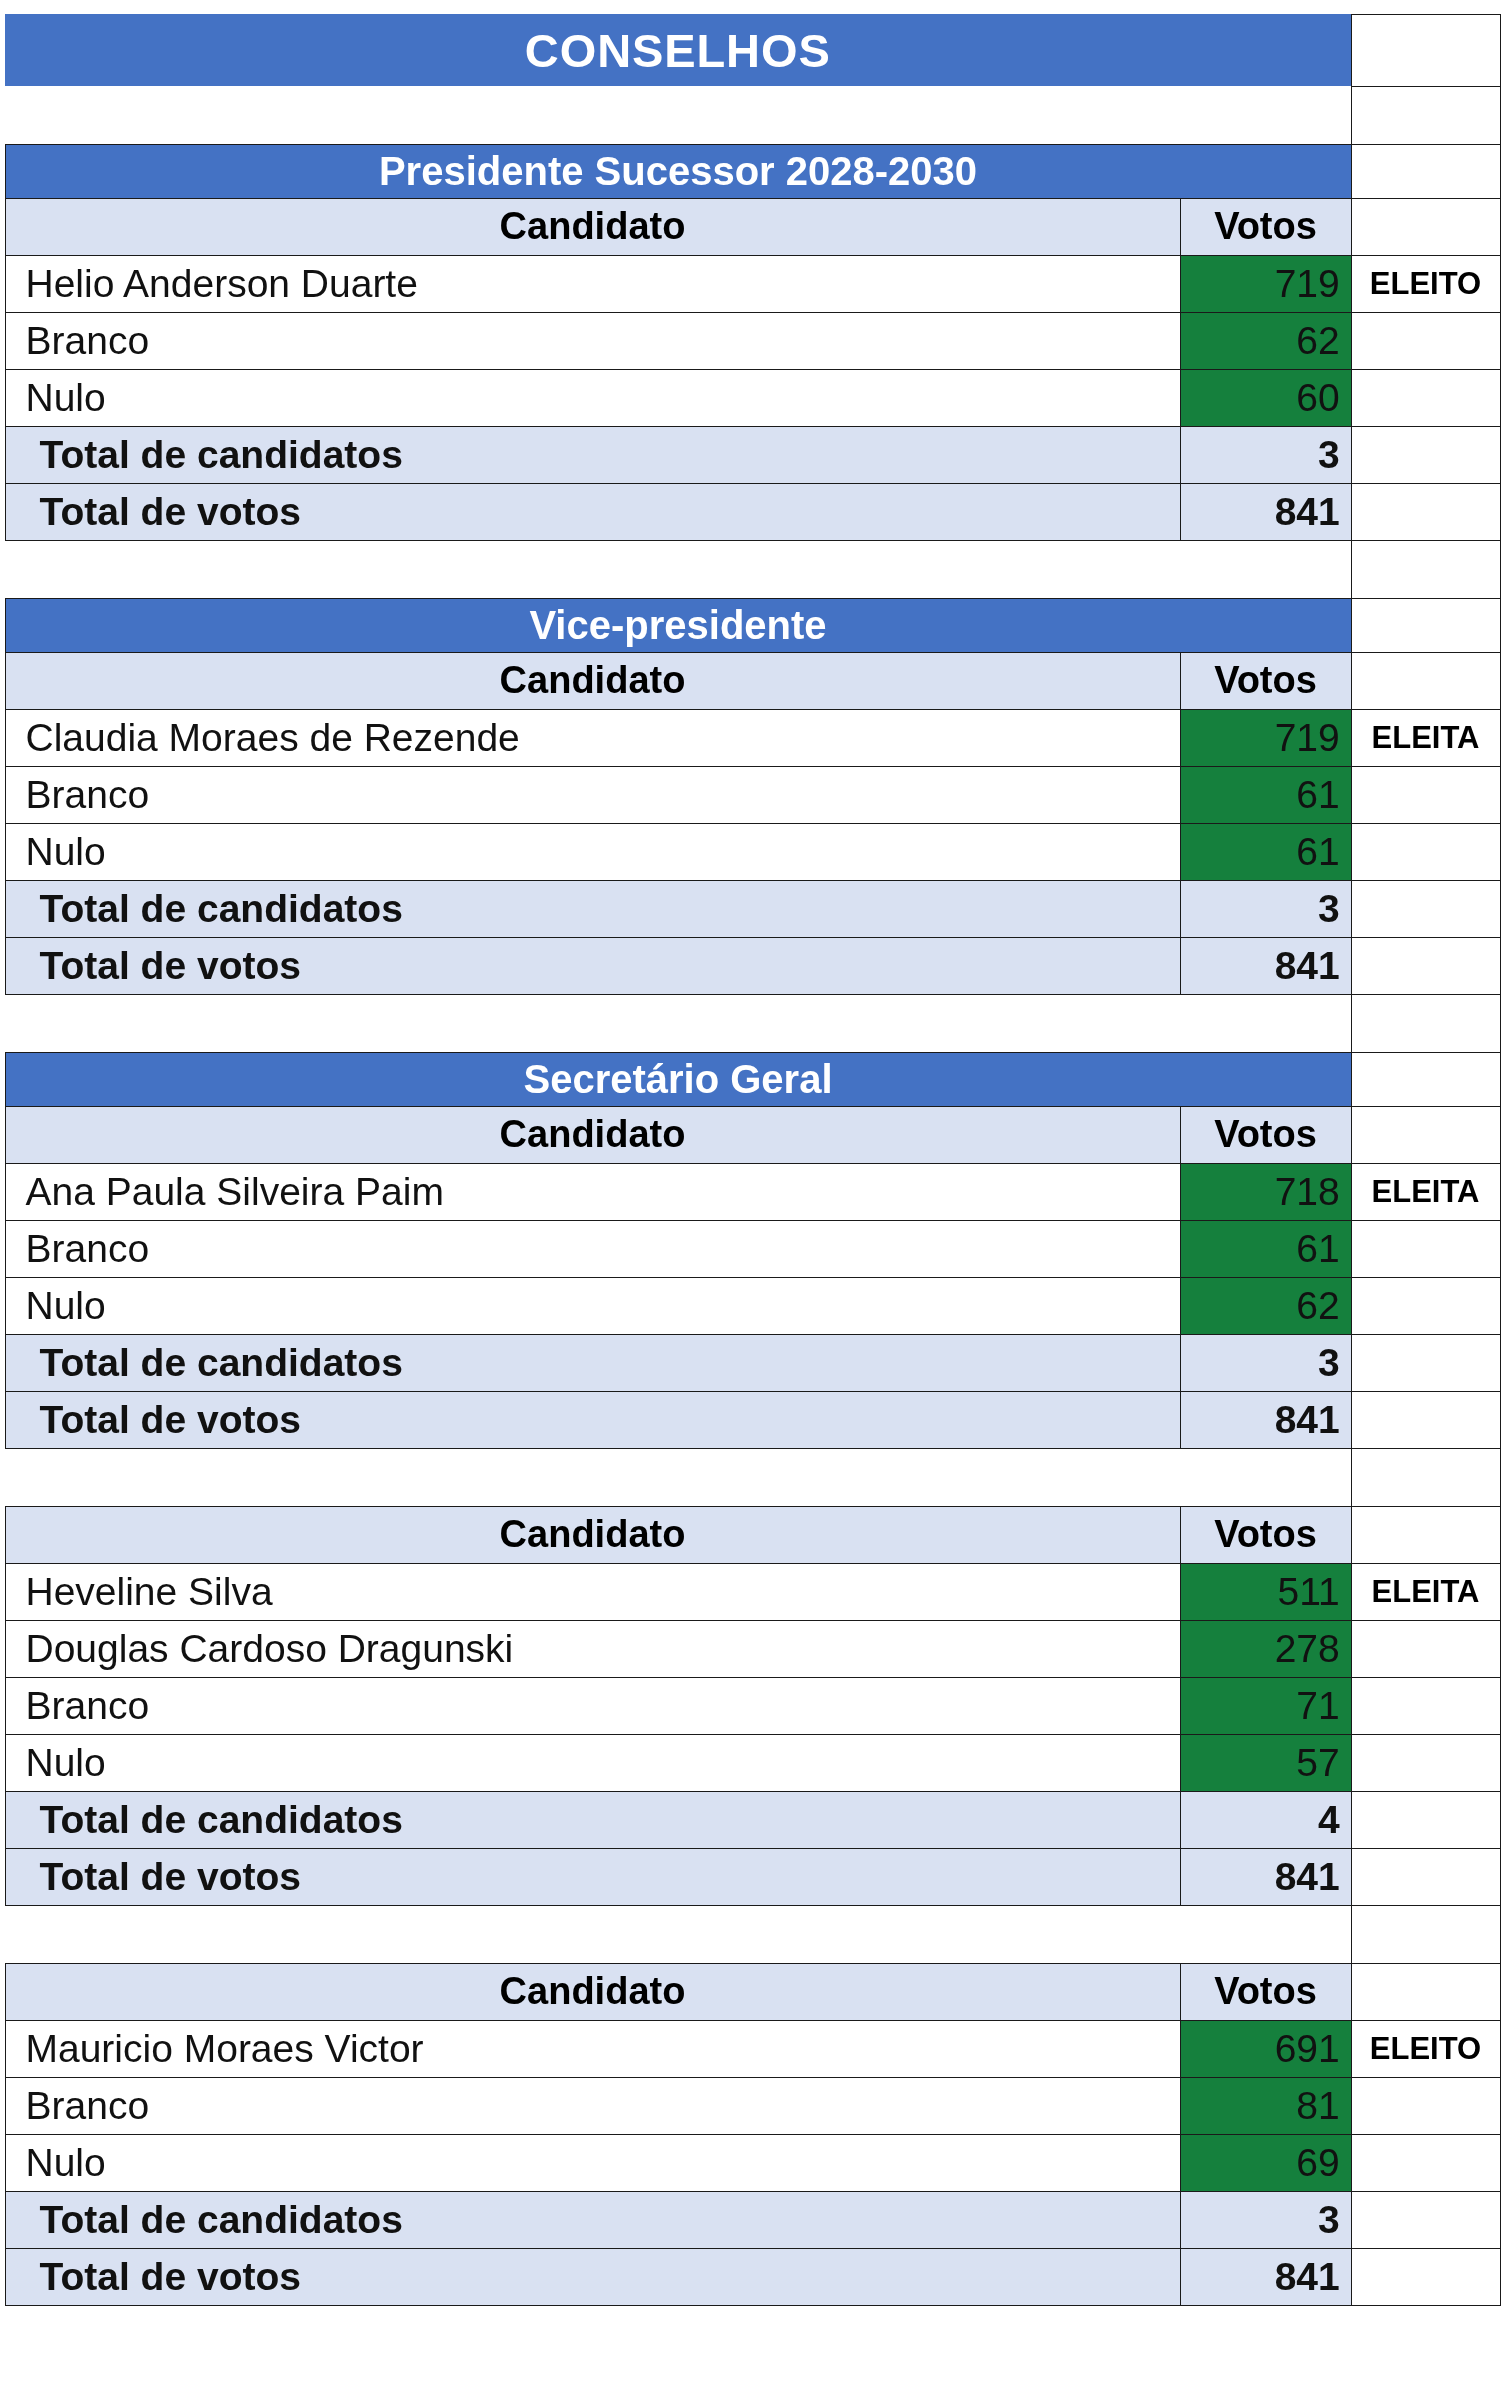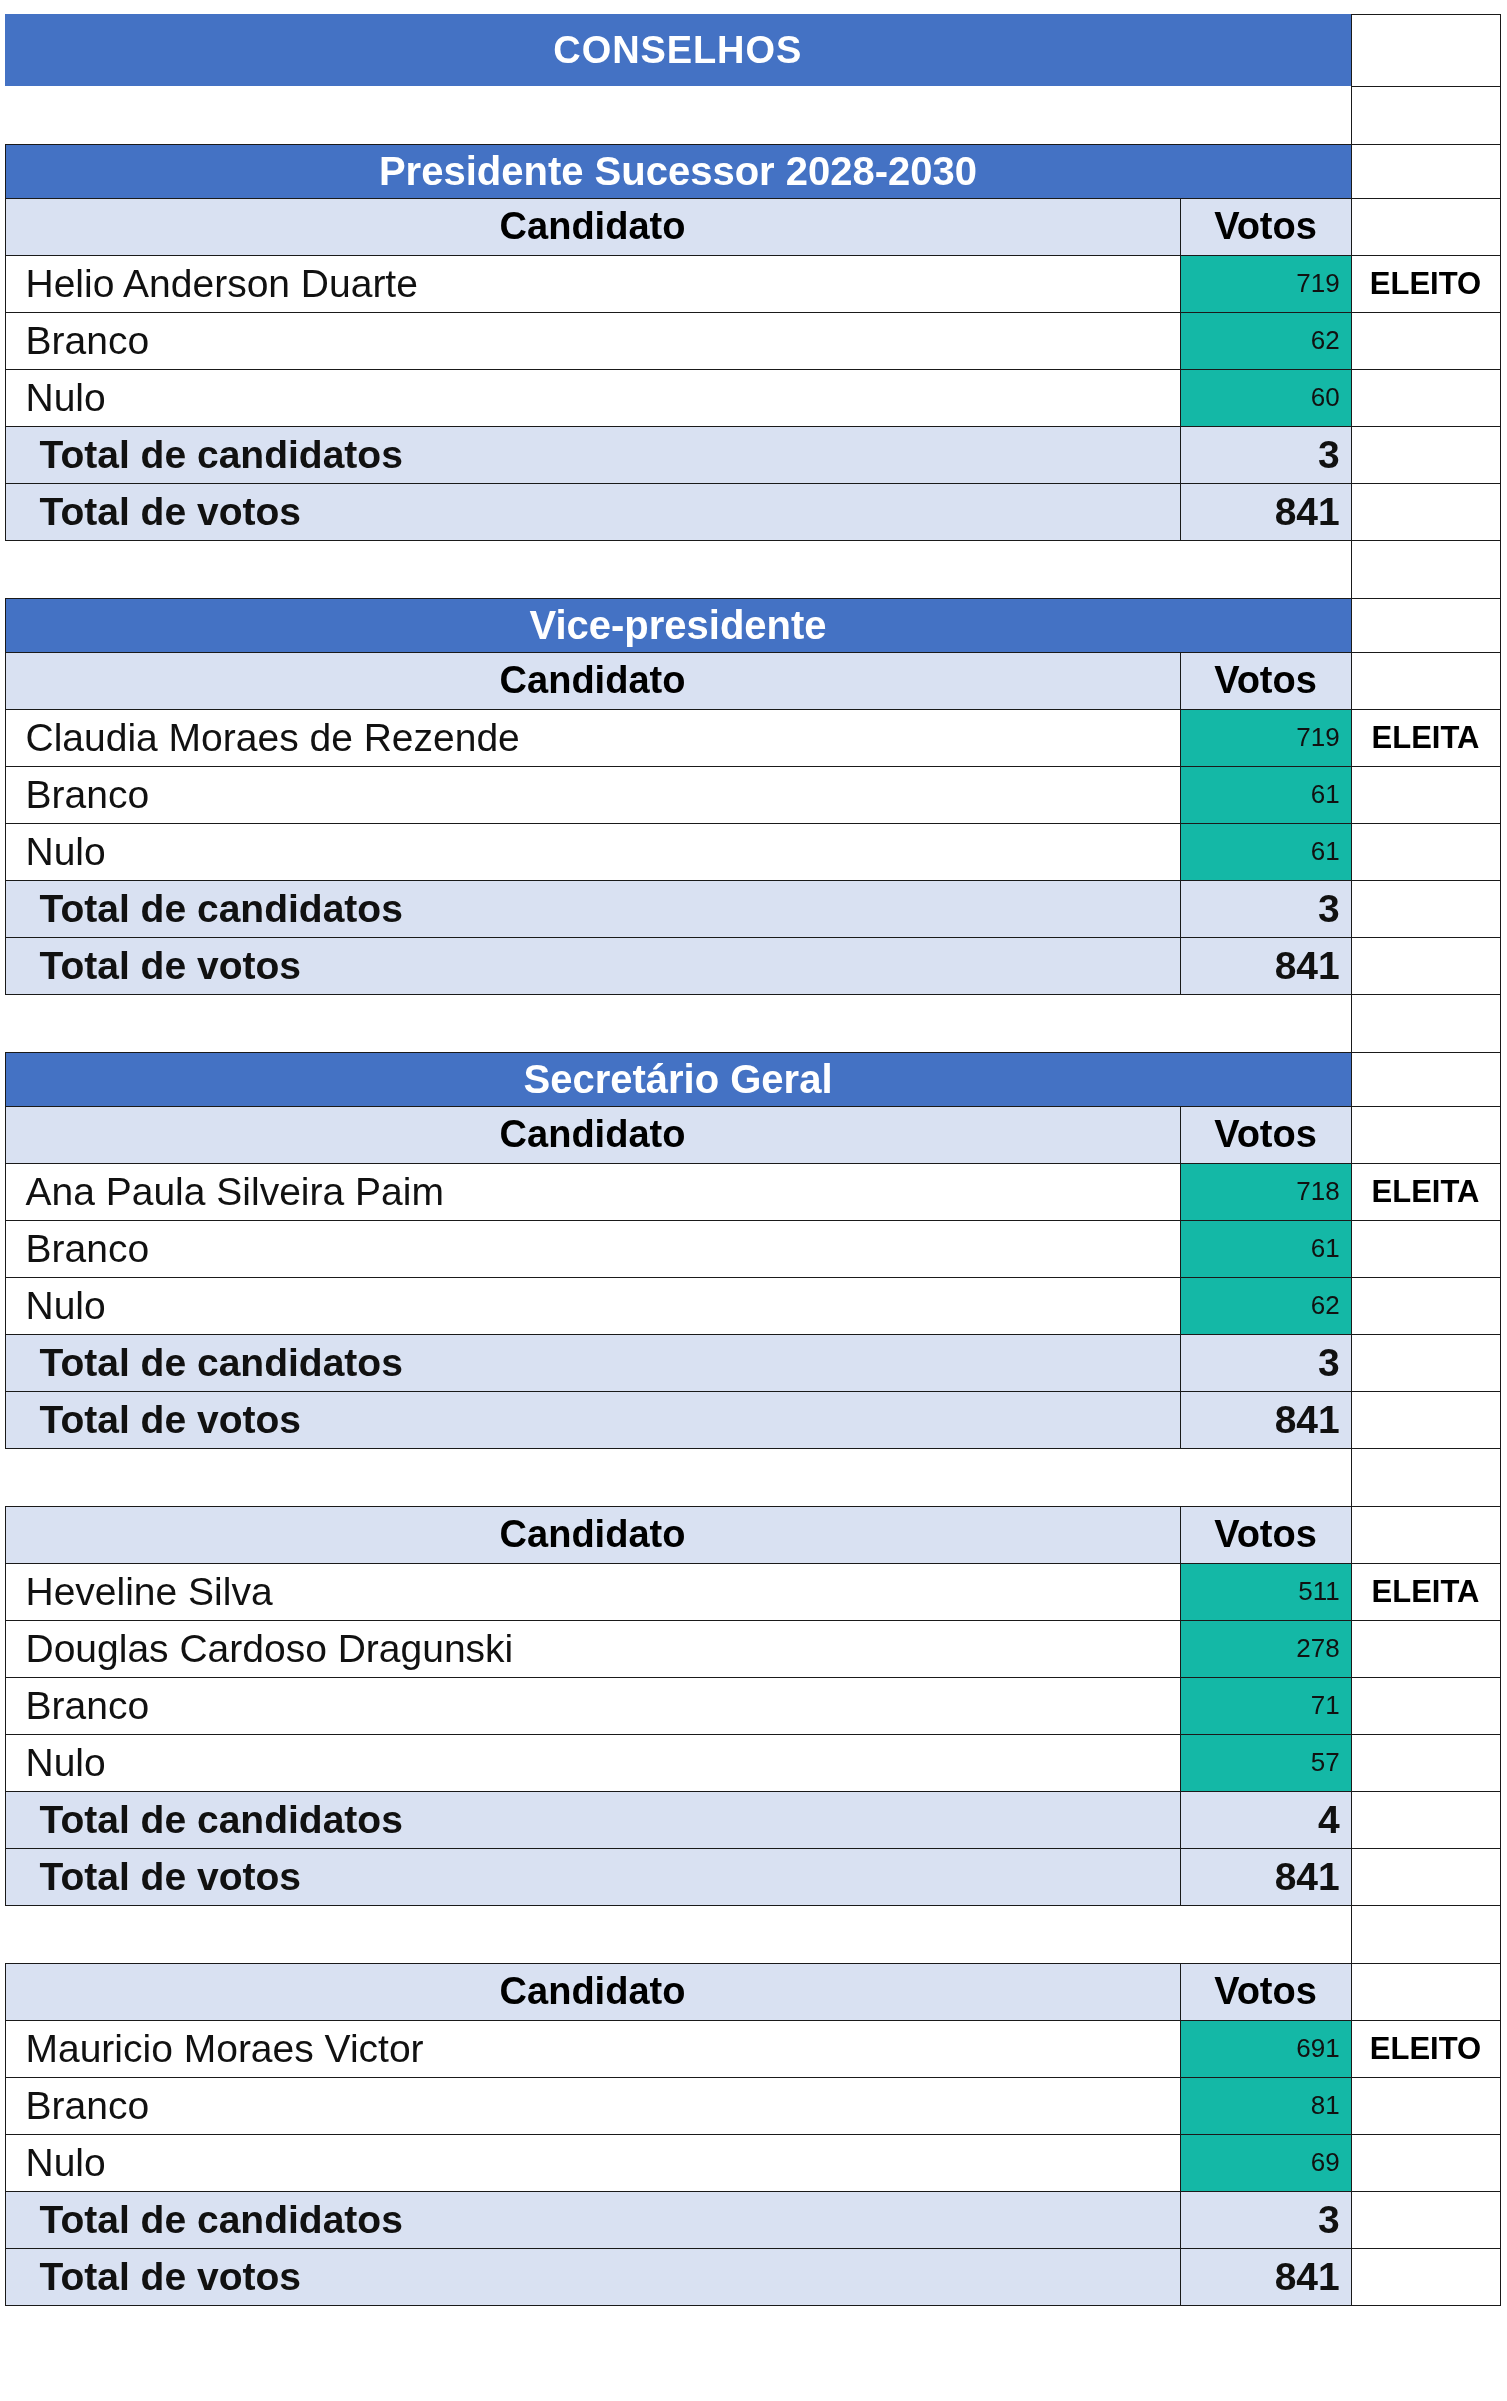--- a/index.html
+++ b/index.html
@@ -9,25 +9,25 @@
   td{padding:0;vertical-align:middle;overflow:hidden;white-space:nowrap;}
   
   tr.r-title{height:72px;}
   tr.r-gap1{height:58px;}
   tr.r-bar{height:54px;}
   tr.r-head{height:57px;}
   tr.r-data{height:57px;margin-top:23px;}
   tr.r-tot{height:57px;}
   tr.r-gap{height:58px;}
   
-  .cell-title{background:#4472C4;color:#fff;font-weight:bold;font-size:38px;text-align:center;border:none;letter-spacing:0.9px;}
+  .cell-title{background:#4472C4;color:#fff;font-weight:bold;font-size:47px;text-align:center;border:none;letter-spacing:0.9px;}
   .bar{background:#4472C4;color:#fff;font-weight:bold;font-size:40px;text-align:center;border:1.8px solid #1a1a1a;}
   .hd{background:#D9E1F2;color:#000;font-weight:bold;font-size:38px;text-align:center;border:1.8px solid #1a1a1a;}
   .nm{background:#fff;font-size:39px;text-align:left;padding-left:20px;border:1.8px solid #1a1a1a;}
-  .vt{background:#14b8a6;font-size:26px;text-align:right;padding-right:10.8px;border:1.8px solid #1a1a1a;}
+  .vt{background:#15803d;font-size:39px;text-align:right;padding-right:10.8px;border:1.8px solid #1a1a1a;}
   .tnm{background:#D9E1F2;font-weight:bold;font-size:39px;text-align:left;padding-left:34px;border:1.8px solid #1a1a1a;}
   .tvt{background:#D9E1F2;font-weight:bold;font-size:39px;text-align:right;padding-right:10.8px;border:1.8px solid #1a1a1a;}
   .c{background:#fff;border:1.8px solid #1a1a1a;}
   .st{font-weight:bold;font-size:31px;text-align:center;color:#000;}
   .g{border:none;background:transparent;}
 </style>
 </head>
 <body>
 
 <div class="page">

